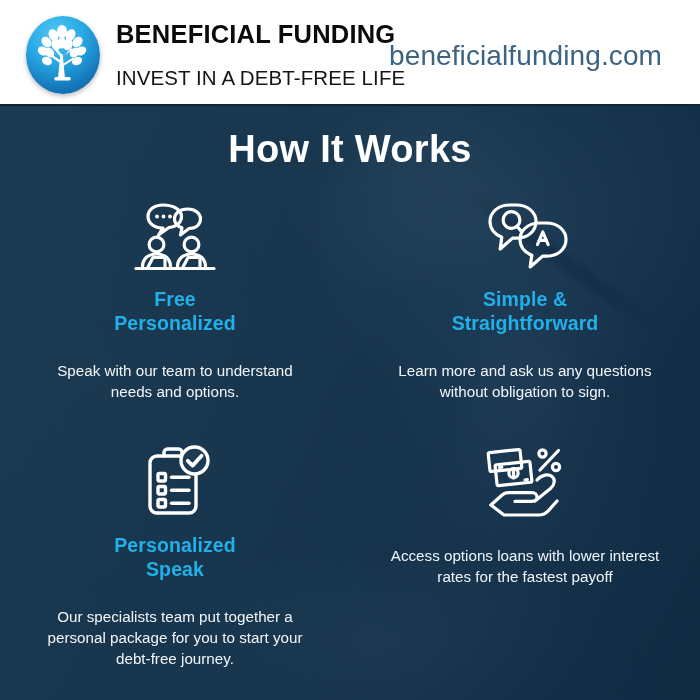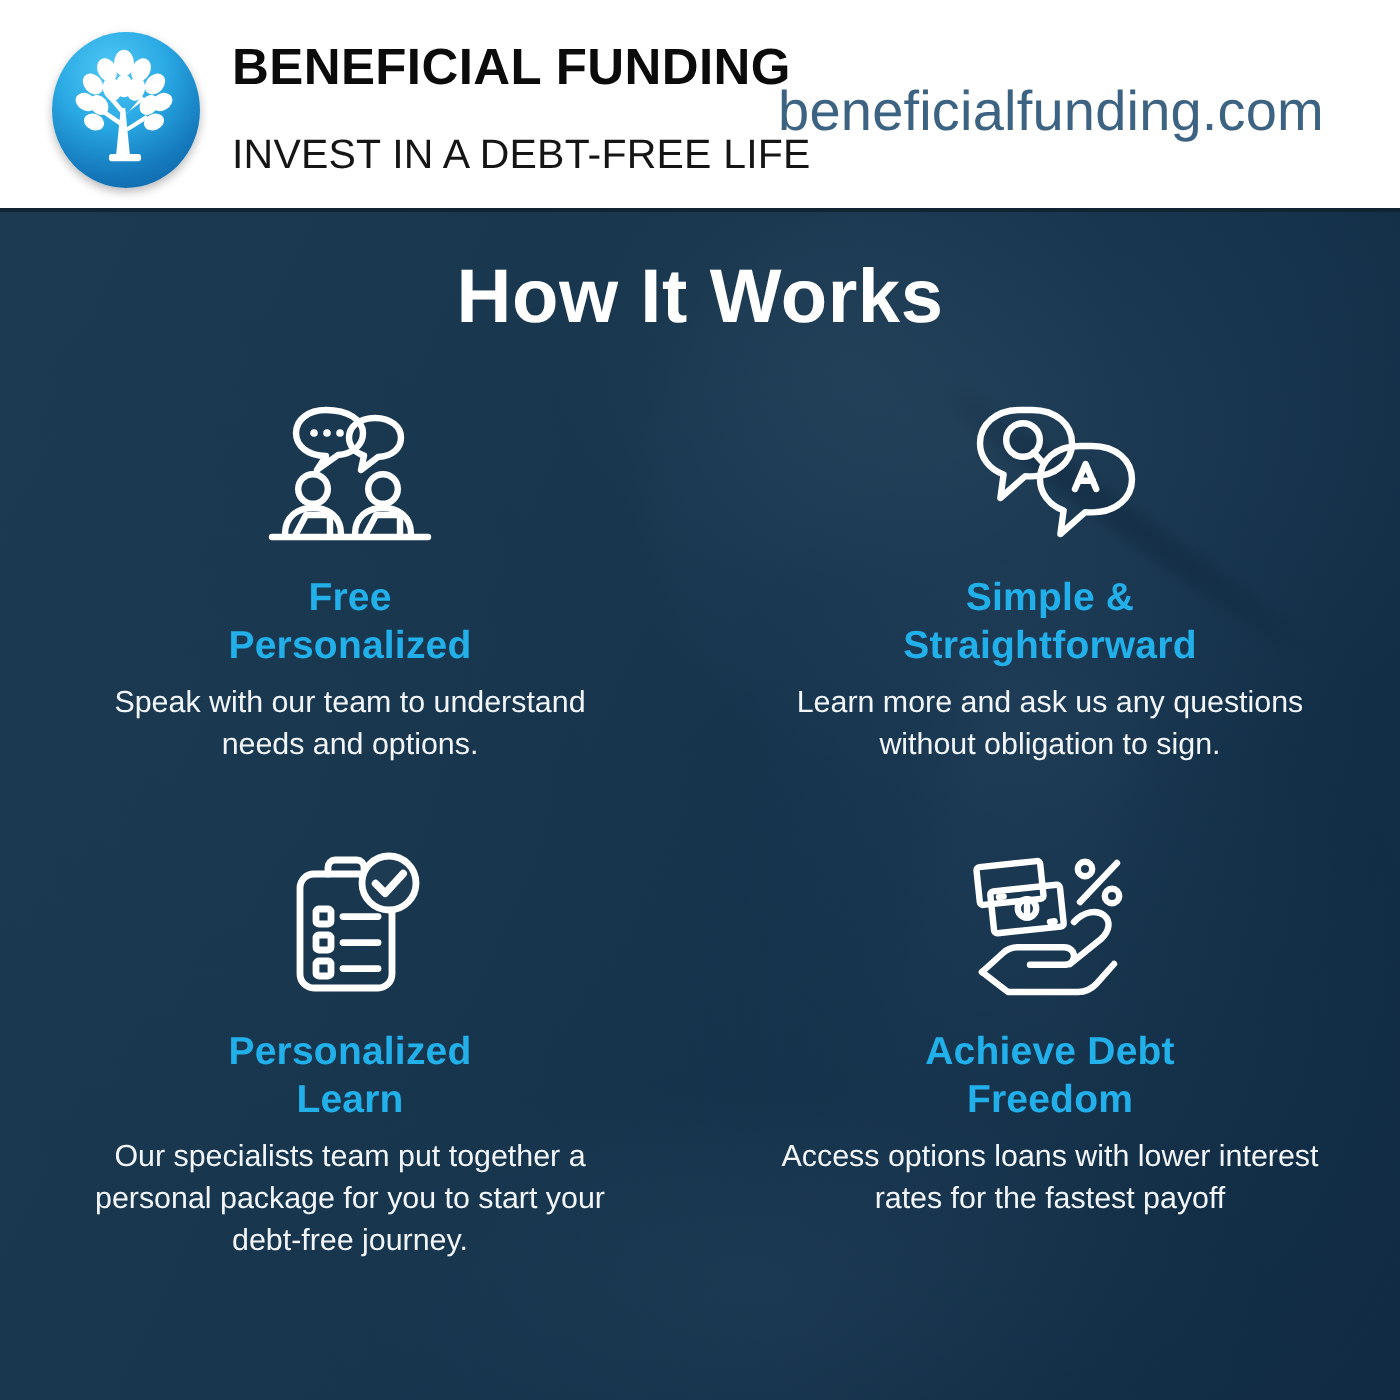--- a/index.html
+++ b/index.html
@@ -195,21 +195,21 @@
   }
   .feature-title {
     margin-top: 13px;
     font-size: 19.5px;
     font-weight: bold;
     line-height: 1.23;
     color: #22b0ea;
     letter-spacing: 0.1px;
   }
   .feature-desc {
-    margin-top: 6px;
+    margin-top: 25px;
     font-size: 15.2px;
     line-height: 1.38;
     color: #f2f6f9;
   }
   .row2 { margin-top: 36px; }
 </style>
 </head>
 <body>
 
 <div class="canvas">
@@ -347,21 +347,21 @@
               <path d="M37.5 47.3 L55 47.3"></path>
               <rect x="24" y="56.5" width="7.5" height="7.5" rx="1.4"></rect>
               <path d="M37.5 60.3 L55 60.3"></path>
 
               <circle cx="60.5" cy="17.5" r="13.5" fill="#1d3c53"></circle>
               <path d="M53.8 17.8 L58.6 22.6 L67.6 12.8" stroke-width="3.8"></path>
             </svg>
           </div>
           <div class="feature-title">
             <span>Personalized</span><br>
-            <span>Learn</span>
+            <span>Speak</span>
           </div>
           <div class="feature-desc">Our specialists team put together a personal package for you to start your debt-free journey.</div>
         </div>
 
         <div class="cell right-pad">
           <div class="icon-wrap">
             <svg width="92" height="78" viewBox="0 0 92 78" fill="none" stroke="#ffffff" stroke-width="3.2" stroke-linecap="round" stroke-linejoin="round">
 
               <rect x="10" y="8" width="32" height="19" rx="1.6" transform="rotate(-6 26 17.5)"></rect>
 
@@ -375,23 +375,19 @@
               <path d="M61.5 9.5 L77.5 9.5" stroke-width="0"></path>
               <circle cx="63.5" cy="10.5" r="3.6"></circle>
               <circle cx="77" cy="24" r="3.6"></circle>
               <path d="M79.5 7.5 L61 27"></path>
 
               <path d="M58 37 C63 31.5 69.5 30.8 73 33.6 C76.4 36.4 76 41.5 71.5 45.5 L56 58"></path>
               <path d="M12 62 L22.5 52.5 C24.5 50.6 27 49.6 29.8 49.6 L53 49.6 C56 49.6 58 51.6 58 54 C58 56.5 56 58.4 53 58.4 L36 58.4"></path>
               <path d="M12 62 L25 72 L60 72 C64 72 67 70.2 69.5 67.6 L78 58"></path>
             </svg>
           </div>
-          <div class="feature-title">
-            <span>Achieve Debt</span><br>
-            <span>Freedom</span>
-          </div>
           <div class="feature-desc">Access options loans with lower interest rates for the fastest payoff</div>
         </div>
 
       </div>
     </div>
   </div>
 </div>
 
 </body></html>

